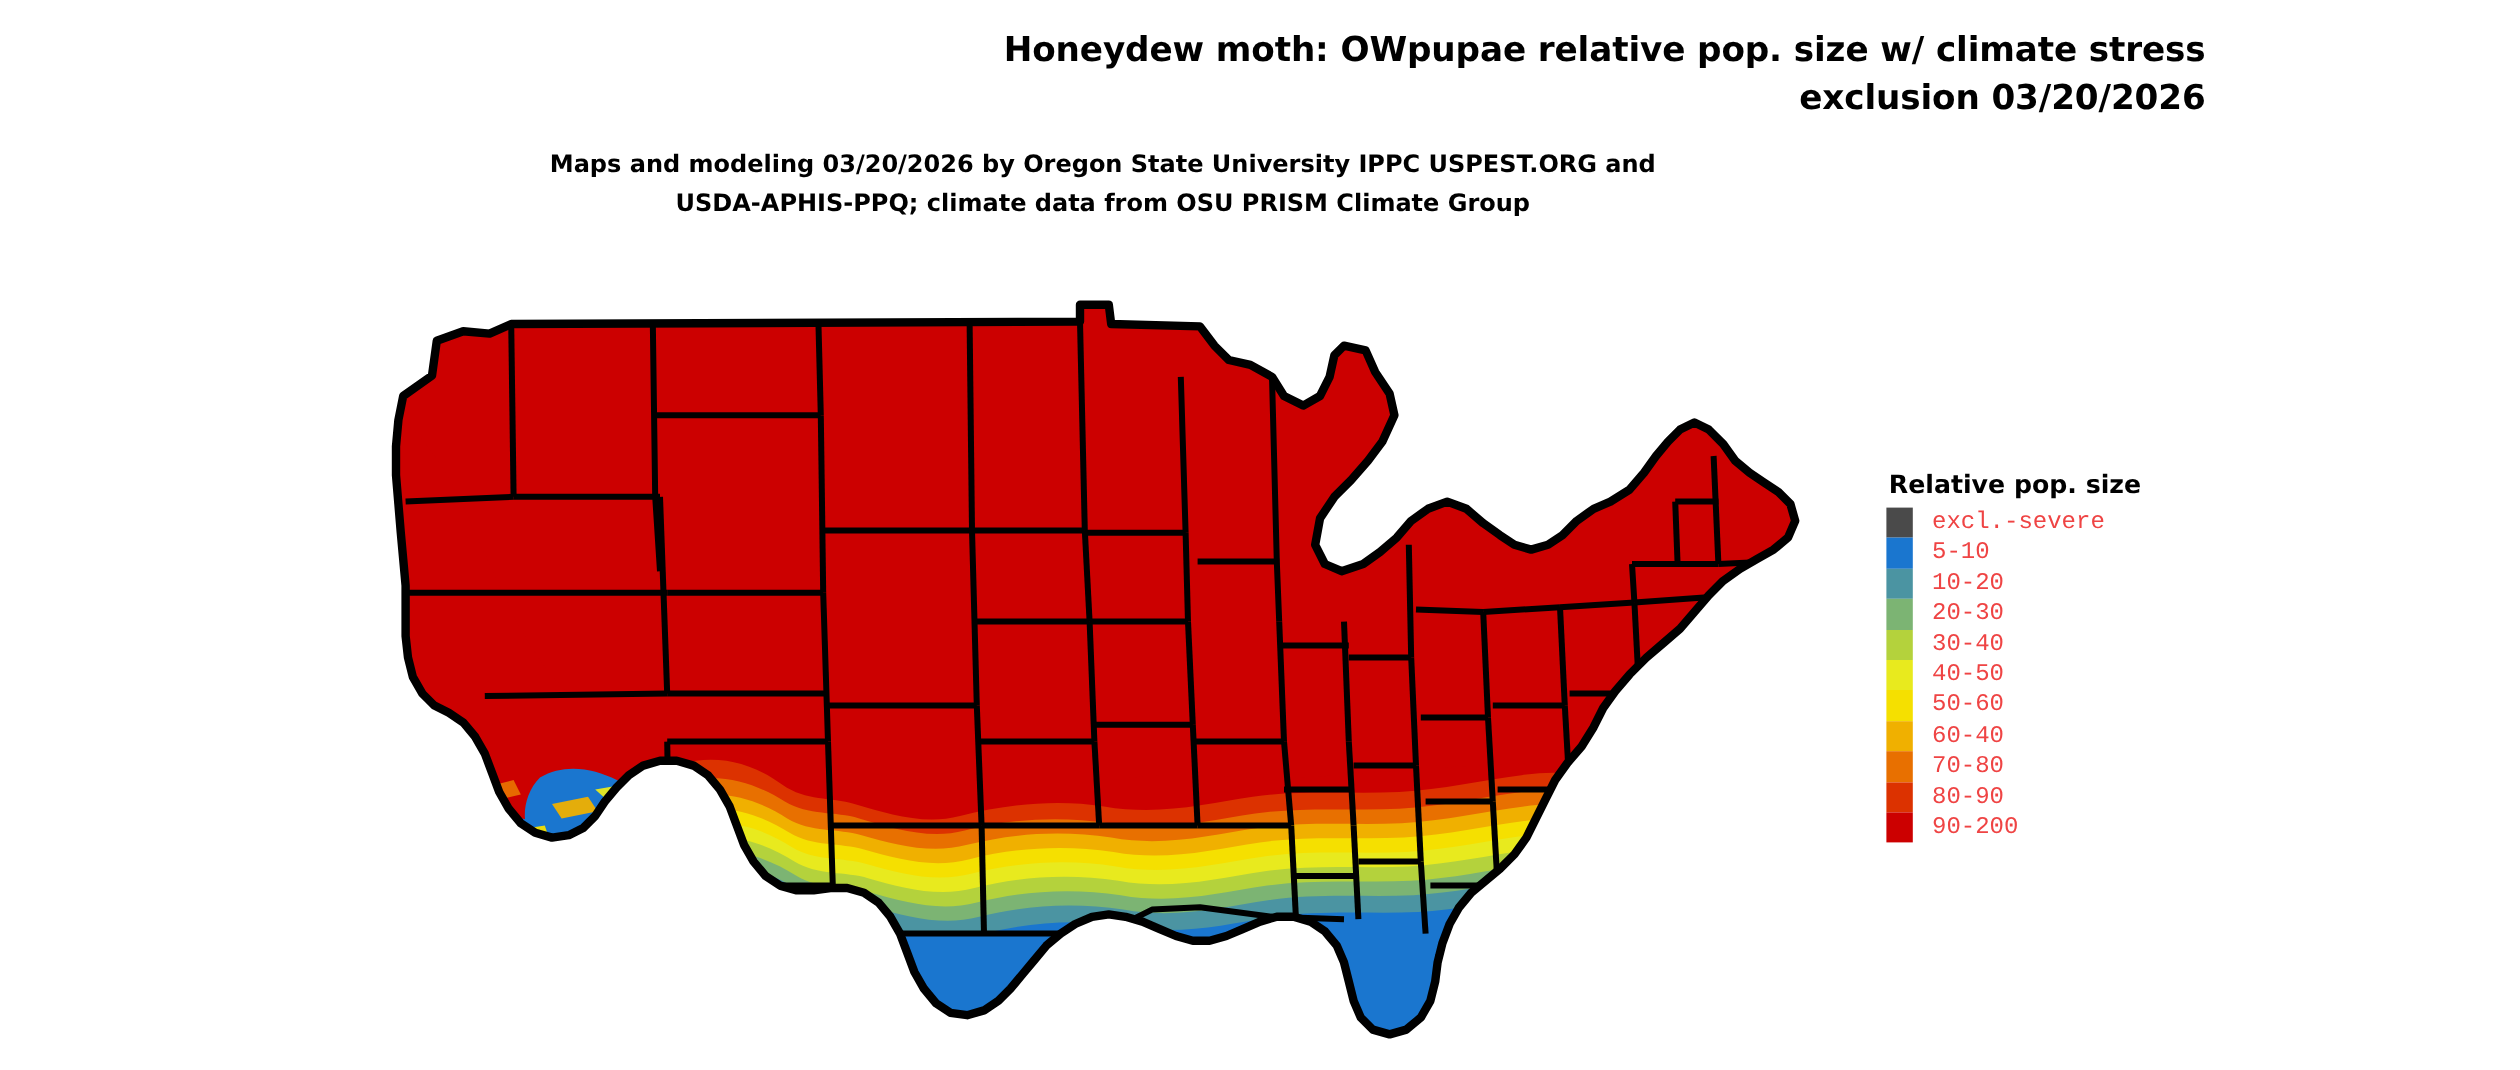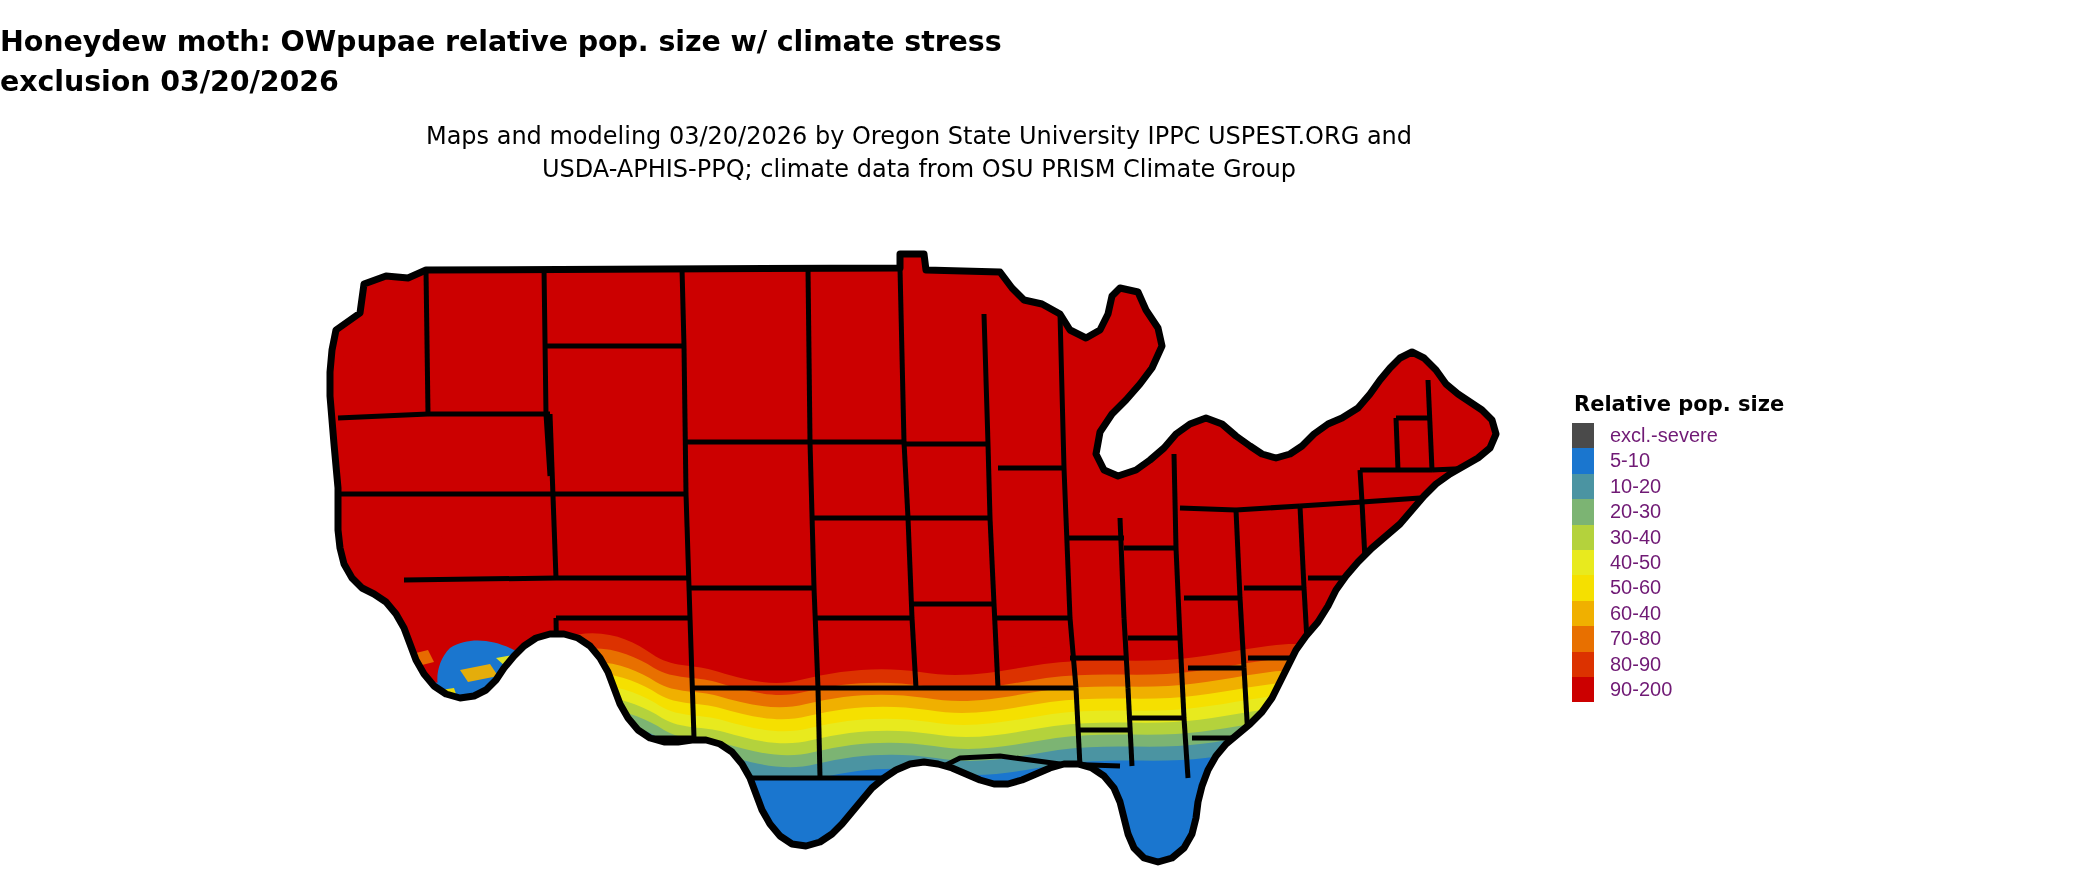--- a/index.html
+++ b/index.html
@@ -1,39 +1,39 @@
 <!DOCTYPE html>
 <html><head>
 <meta charset="utf-8">
 <style>
   html,body{margin:0;padding:0;background:#ffffff;}
   body{width:2100px;height:892px;overflow:hidden;
        font-family:"DejaVu Sans","Liberation Sans",sans-serif;}
   #page{position:relative;width:2100px;height:892px;background:#fff;}
 
   
-  #title-block{position:absolute;left:0;top:22px;width:1838px;text-align:left;}
+  #title-block{position:absolute;left:0;top:22px;width:1838px;text-align:right;}
   .title-line{font-size:28.5px;font-weight:bold;color:#000;line-height:40px;
               letter-spacing:-0.1px;font-family:"DejaVu Sans",sans-serif;}
   #subtitle-block{position:absolute;left:0;top:120px;width:1838px;text-align:center;}
-  .subtitle-line{font-size:24px;font-weight:normal;color:#000;line-height:33px;
+  .subtitle-line{font-size:20px;font-weight:bold;color:#000;line-height:33px;
                  font-family:"DejaVu Sans",sans-serif;}
 
   
   #map-area{position:absolute;left:300px;top:218px;width:1250px;height:660px;}
   #map-svg{display:block;width:1250px;height:660px;}
 
   
   #legend{position:absolute;left:1572px;top:392px;}
   #legend-title{font-size:21px;font-weight:bold;color:#000;margin:0 16px 7px 2px;
                 white-space:nowrap;font-family:"DejaVu Sans",sans-serif;}
   .legend-row{display:flex;align-items:center;height:25.4px;}
   .legend-swatch{width:22px;height:25.4px;flex:0 0 22px;}
-  .legend-label{font-size:20px;color:#701a75;margin-left:16px;white-space:nowrap;
-                font-family:Liberation Sans, sans-serif;line-height:25.4px;}
+  .legend-label{font-size:20px;color:#ef4444;margin-left:16px;white-space:nowrap;
+                font-family:Liberation Mono, monospace;line-height:25.4px;}
 </style>
 </head>
 <body>
 
 <div id="page">
 
   <div id="title-block">
     <div class="title-line">Honeydew moth: OWpupae relative pop. size w/ climate stress</div>
     <div class="title-line">exclusion 03/20/2026</div>
   </div>

